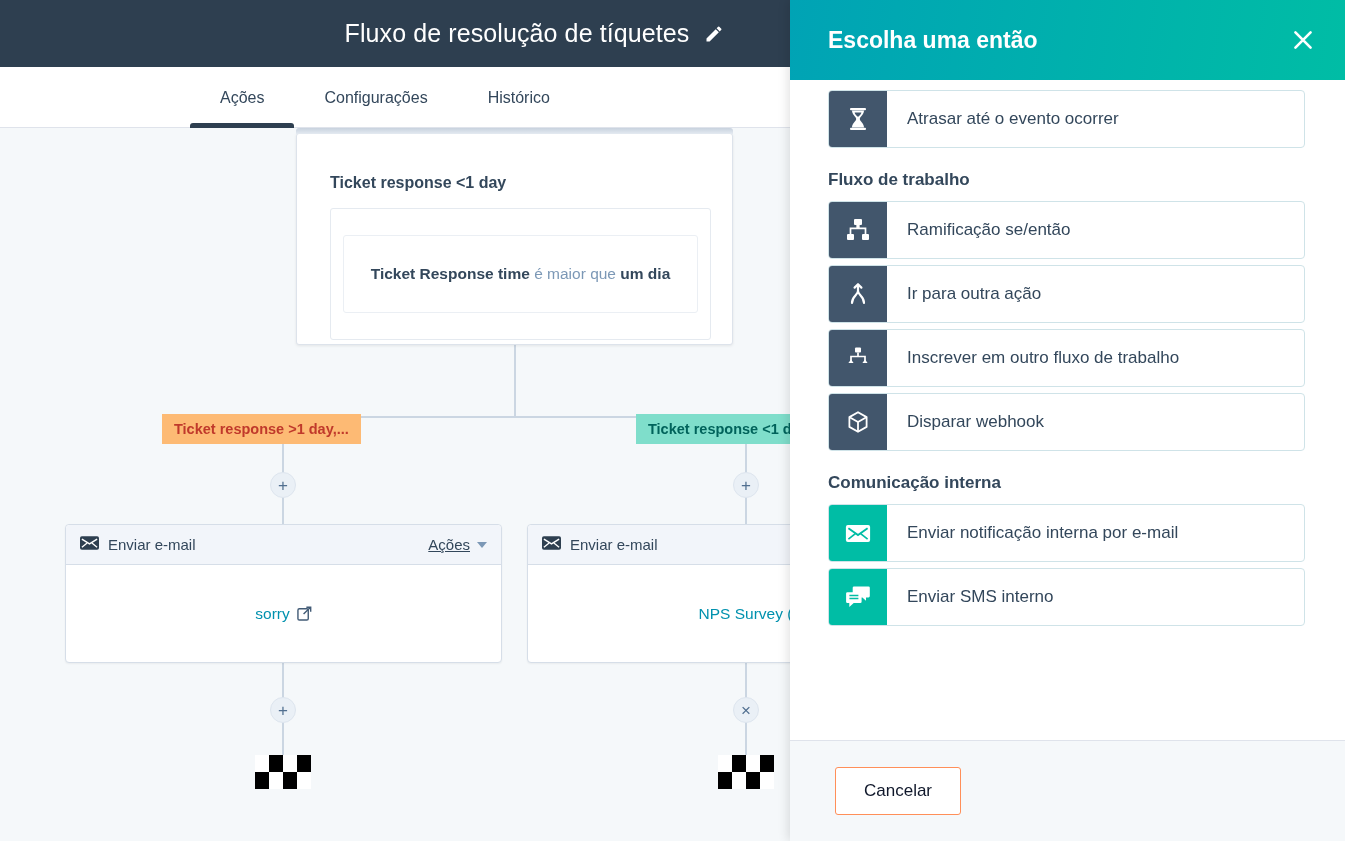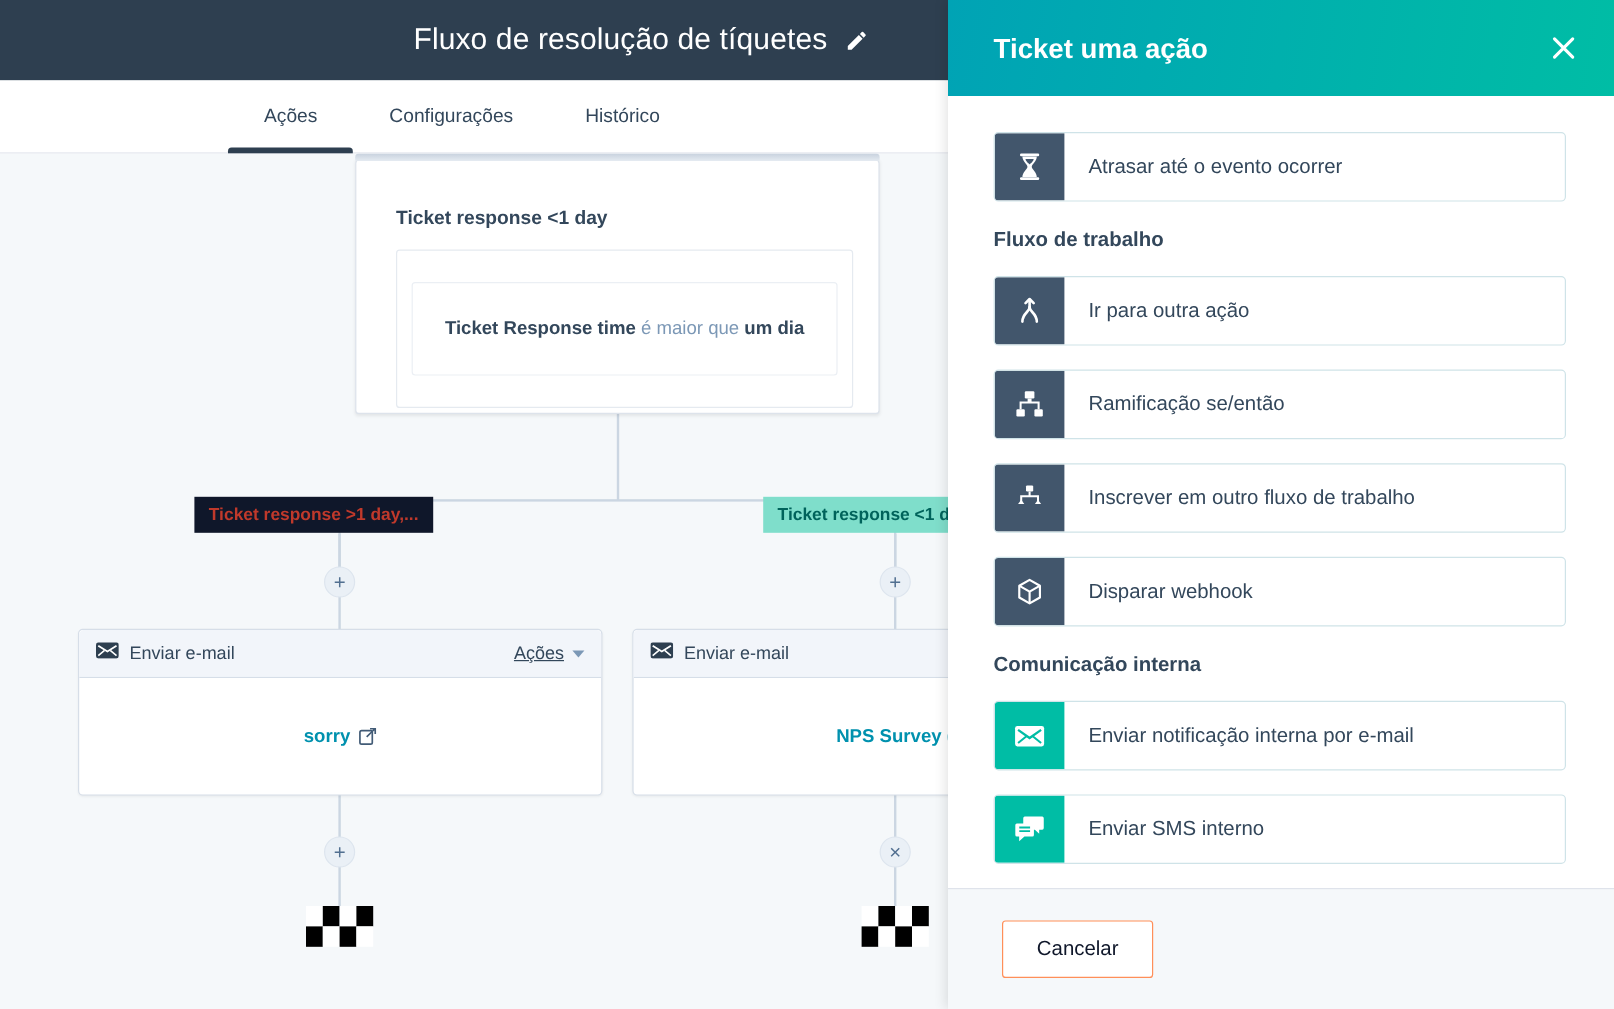--- a/index.html
+++ b/index.html
@@ -81,21 +81,21 @@
     font-size: 15.5px; line-height: 1.5; color: #33475B;
   }
   .cond-inner b { font-weight: 700; }
   .cond-inner .muted { color: #7C98B6; font-weight: 400; }
 
   
   .badge {
     position: absolute; height: 30px; display: flex; align-items: center;
     padding: 0 12px; font-size: 14.5px; font-weight: 700; white-space: nowrap;
   }
-  .badge.red  { background: #0f172a; color: #C0392B; }
+  .badge.red  { background: #fdba74; color: #C0392B; }
   .badge.teal { background: #7FDECB; color: #00635B; }
 
   
   .circ {
     position: absolute; width: 26px; height: 26px; border-radius: 50%;
     background: #EAF0F6; border: 1px solid #DDE5EE;
     display: flex; align-items: center; justify-content: center;
     color: #516F90; font-size: 17px; line-height: 1; cursor: pointer;
   }
 
@@ -112,21 +112,21 @@
   }
   .mail-head-title { font-size: 15px; color: #33475B; }
   .mail-actions {
     margin-left: auto; display: flex; align-items: center; gap: 7px;
     font-size: 15px; color: #33475B; cursor: pointer;
   }
   .mail-actions span.lbl { text-decoration: underline; }
   .caret { width:0;height:0;border-left:5px solid transparent;border-right:5px solid transparent;border-top:6px solid #7C98B6; }
   .mail-body {
     height: 97px; display: flex; align-items: center; justify-content: center;
-    gap: 7px; font-size: 15.5px; font-weight: 700; color: #0091AE;
+    gap: 7px; font-size: 15.5px; font-weight: 400; color: #0091AE;
   }
   .ext-icon { display: inline-flex; }
 
   
   .flag { position: absolute; width: 56px; height: 34px; display: grid;
           grid-template-columns: repeat(4, 1fr); grid-template-rows: repeat(2, 1fr); }
   .flag i { display:block; }
 
   
   .panel {
@@ -148,21 +148,21 @@
     flex: 1 1 auto; overflow: hidden; background: #ffffff;
     padding: 0 40px 0 38px; position: relative;
   }
   .group-title {
     font-size: 17px; font-weight: 700; color: #33475B;
     margin: 22px 0 11px 0;
   }
   .action-row {
     display: flex; align-items: stretch; height: 58px; margin-bottom: 6px;
     border: 1px solid #CFE3E8; border-radius: 4px; background: #ffffff;
-    cursor: pointer; overflow: hidden; margin-top: 20px;
+    cursor: pointer; overflow: hidden;
   }
   .action-icon {
     flex: 0 0 58px; display: flex; align-items: center; justify-content: center;
   }
   .action-icon.slate { background: #42566C; }
   .action-icon.teal  { background: #00BDA5; }
   .action-label {
     display: flex; align-items: center; padding-left: 20px;
     font-size: 17px; color: #33475B;
   }
@@ -302,21 +302,21 @@
           <i style="background:#000"></i>
           <i style="background:#fff"></i>
       </div>
 
     </div>
   </div>
 
   <div class="panel">
 
     <div class="panel-header">
-      <div class="panel-title">Ticket uma ação</div>
+      <div class="panel-title">Escolha uma então</div>
       <div class="panel-close">
         <svg width="26" height="26" viewBox="0 0 24 24" stroke="#ffffff" stroke-width="2.4" stroke-linecap="round">
           <path d="M5 5l14 14M19 5L5 19"></path>
         </svg>
       </div>
     </div>
 
     <div class="panel-body">
 
       <div style="height:10px"></div>
@@ -329,40 +329,40 @@
             <path d="M7.6 5.6h6.8c-.2 2.2-3.4 4.4-3.4 4.4S7.8 7.8 7.6 5.6z" fill="#42566C"></path>
           </svg>
         </div>
         <div class="action-label">Atrasar até o evento ocorrer</div>
       </div>
 
       <div class="group-title">Fluxo de trabalho</div>
 
       <div class="action-row">
         <div class="action-icon slate">
+          <svg width="24" height="24" viewBox="0 0 24 24" fill="#ffffff">
+            <rect x="8" y="1" width="8" height="6" rx="1"></rect>
+            <rect x="1" y="16" width="7" height="6" rx="1"></rect>
+            <rect x="16" y="16" width="7" height="6" rx="1"></rect>
+            <path d="M11.2 7v3.4H4.5v5.6M12.8 7v3.4h6.7v5.6" stroke="#ffffff" stroke-width="1.7" fill="none"></path>
+          </svg>
+        </div>
+        <div class="action-label">Ramificação se/então</div>
+      </div>
+
+      <div class="action-row">
+        <div class="action-icon slate">
           <svg width="24" height="24" viewBox="0 0 24 24" fill="none" stroke="#ffffff" stroke-width="2.2" stroke-linecap="round">
             <path d="M12 3v6"></path>
             <path d="M12 9c0 4-6 5-6 12"></path>
             <path d="M12 9c0 4 6 5 6 12"></path>
             <path d="M8.6 5.6L12 2.2l3.4 3.4" stroke-linejoin="round"></path>
           </svg>
         </div>
         <div class="action-label">Ir para outra ação</div>
-      </div>
-
-      <div class="action-row">
-        <div class="action-icon slate">
-          <svg width="24" height="24" viewBox="0 0 24 24" fill="#ffffff">
-            <rect x="8" y="1" width="8" height="6" rx="1"></rect>
-            <rect x="1" y="16" width="7" height="6" rx="1"></rect>
-            <rect x="16" y="16" width="7" height="6" rx="1"></rect>
-            <path d="M11.2 7v3.4H4.5v5.6M12.8 7v3.4h6.7v5.6" stroke="#ffffff" stroke-width="1.7" fill="none"></path>
-          </svg>
-        </div>
-        <div class="action-label">Ramificação se/então</div>
       </div>
 
       <div class="action-row">
         <div class="action-icon slate">
           <svg width="24" height="24" viewBox="0 0 24 24" fill="#ffffff">
             <rect x="9" y="1.5" width="6" height="5" rx="1"></rect>
             <path d="M12 6.5v4H5v5M12 6.5v4h7v5" stroke="#ffffff" stroke-width="1.7" fill="none"></path>
             <path d="M5 13.5l-2.6 3.4h5.2z"></path>
             <path d="M19 13.5l-2.6 3.4h5.2z"></path>
           </svg>

